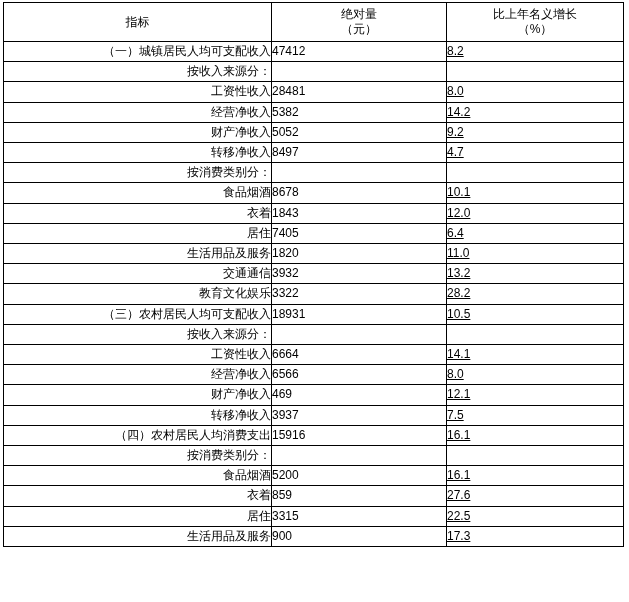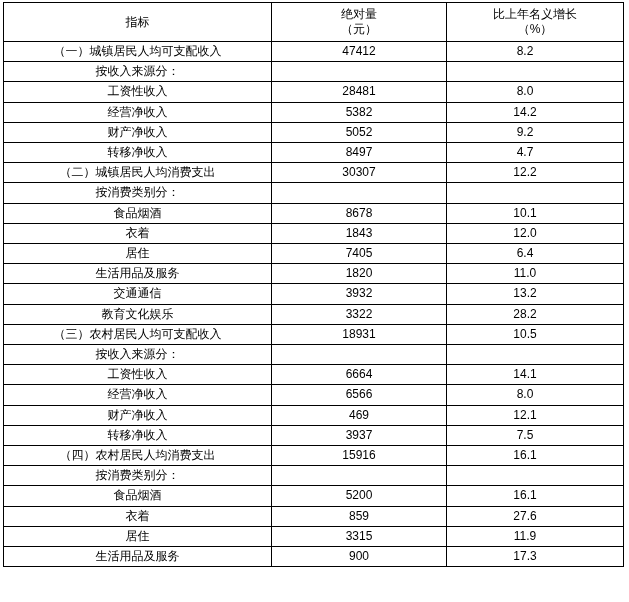--- a/index.html
+++ b/index.html
@@ -52,27 +52,27 @@
     height: 19.2px;
     line-height: 19.2px;
     border-top: none;
     border-bottom: none;
     font-size: 12.5px;
     white-space: nowrap;
   }
   tbody tr:first-child td { border-top: 1px solid #000000; }
   tbody tr:last-child td { border-bottom: 1px solid #000000; }
 
-  td.label { text-align: center; }
+  td.label { text-align: right; }
   td.num {
-    text-align: center;
+    text-align: left;
     padding-right: 28px;
     font-family: "Liberation Sans", sans-serif;
   }
-  td.num.growth { padding-right: 20px; }
+  td.num.growth { padding-right: 20px; text-decoration: underline; }
 
   .ind-0 { padding-left: 14px; }
   .ind-2 { padding-left: 42px; }
 </style>
 </head>
 <body>
 
 <div class="sheet">
   <table class="data-table">
     <colgroup>
@@ -120,25 +120,20 @@
           <td class="label ind-2">财产净收入</td>
           <td class="num value">5052</td>
           <td class="num growth">9.2</td>
         </tr>
         <tr>
           <td class="label ind-2">转移净收入</td>
           <td class="num value">8497</td>
           <td class="num growth">4.7</td>
         </tr>
         <tr>
-          <td class="label ind-0">（二）城镇居民人均消费支出</td>
-          <td class="num value">30307</td>
-          <td class="num growth">12.2</td>
-        </tr>
-        <tr>
           <td class="label ind-0">按消费类别分：</td>
           <td class="num value"></td>
           <td class="num growth"></td>
         </tr>
         <tr>
           <td class="label ind-2">食品烟酒</td>
           <td class="num value">8678</td>
           <td class="num growth">10.1</td>
         </tr>
         <tr>
@@ -212,21 +207,21 @@
           <td class="num growth">16.1</td>
         </tr>
         <tr>
           <td class="label ind-2">衣着</td>
           <td class="num value">859</td>
           <td class="num growth">27.6</td>
         </tr>
         <tr>
           <td class="label ind-2">居住</td>
           <td class="num value">3315</td>
-          <td class="num growth">11.9</td>
+          <td class="num growth">22.5</td>
         </tr>
         <tr>
           <td class="label ind-2">生活用品及服务</td>
           <td class="num value">900</td>
           <td class="num growth">17.3</td>
         </tr>
       </tbody>
   </table>
 </div>
 

